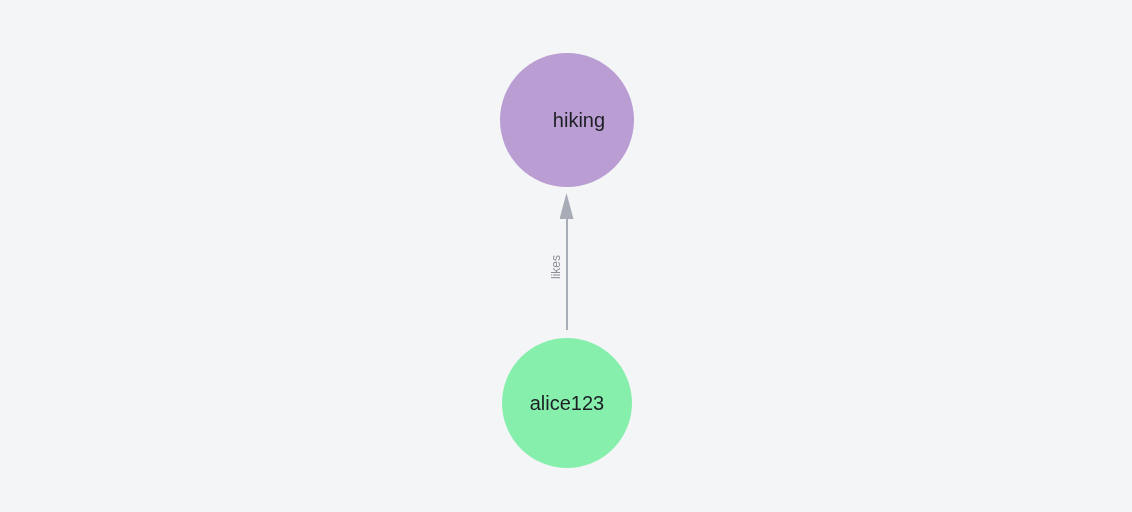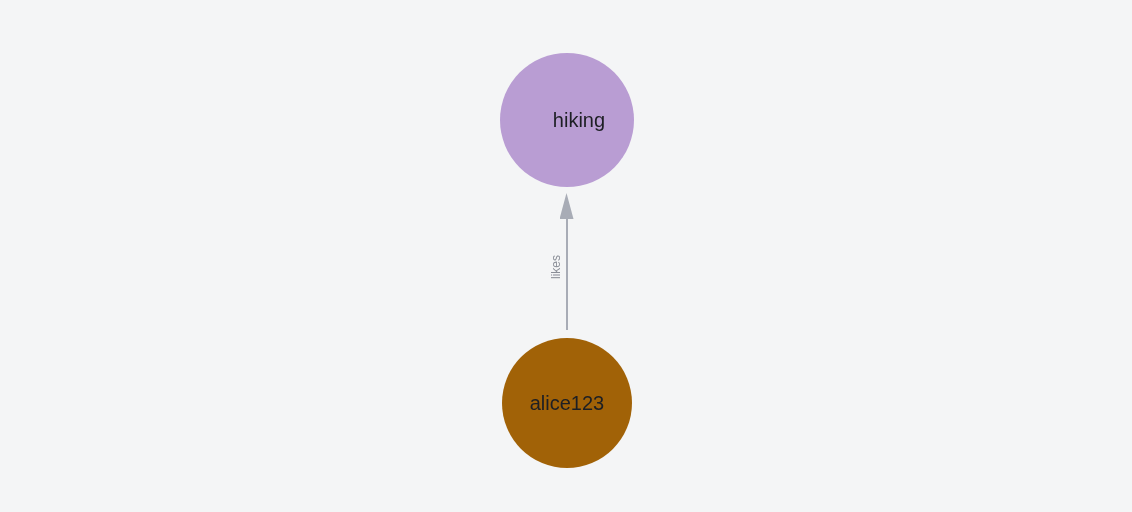--- a/index.html
+++ b/index.html
@@ -77,17 +77,17 @@
   <div>
     <div class="edge-line" style="background: rgb(168, 172, 182);"></div>
     <div class="edge-arrowhead" style="background: rgb(168, 172, 182);"></div>
     <div class="edge-label" style="color: rgb(139, 143, 152);">likes</div>
   </div>
 
   <div class="node node-target" style="background: rgb(185, 157, 211);">
     <span class="node-label" style="color: rgb(29, 31, 36); margin-left: 24px;">hiking</span>
   </div>
 
-  <div class="node node-source" style="background: #a16207;">
+  <div class="node node-source" style="background: #86efac;">
     <span class="node-label" style="color: rgb(29, 31, 36);">alice123</span>
   </div>
 
 </div>
 
 </body></html>

